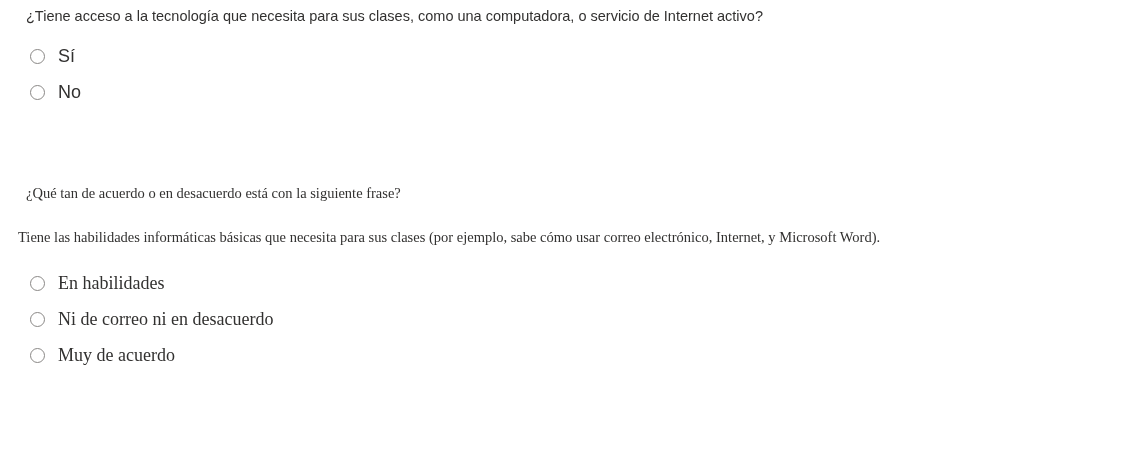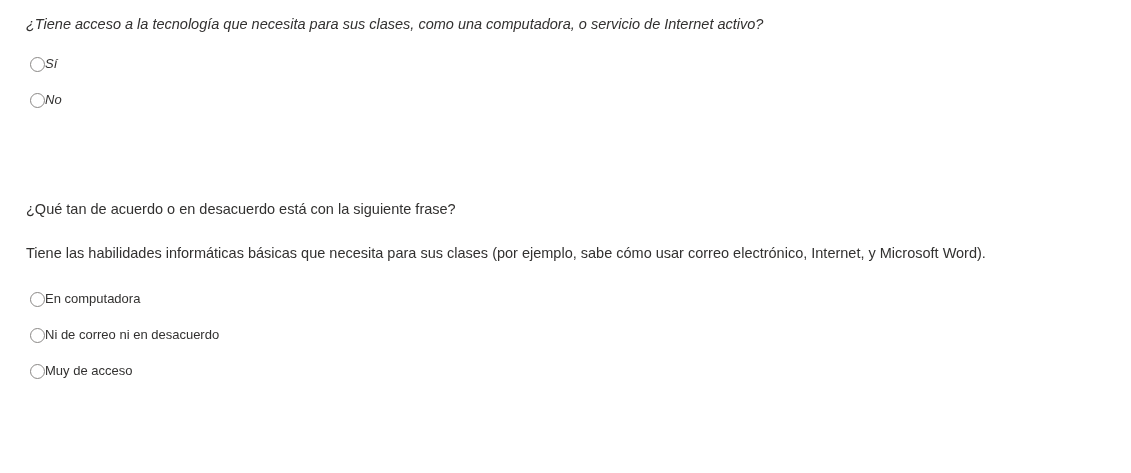--- a/index.html
+++ b/index.html
@@ -31,49 +31,50 @@
     line-height: 20px;
     color: #323130;
     font-weight: 400;
     padding-left: 26px;
   }
   .q-subtitle {
     font-size: 14.5px;
     line-height: 20px;
     color: #323130;
     font-weight: 400;
-    padding-left: 26px;
+    padding-left: 18px;
   }
   .options {
     margin-top: 14px;
   }
   .option {
     display: flex;
     align-items: center;
     height: 36px;
     padding-left: 30px;
   }
   .radio {
     width: 15px;
     height: 15px;
     border: 1px solid #8a8886;
     border-radius: 50%;
     box-sizing: border-box;
     background: #ffffff;
     flex: 0 0 auto;
   }
   .option-label {
-    font-size: 13px;
+    margin-left: 13px;
+    font-size: 18px;
     line-height: 18px;
     color: #323130;
   }
   
-  #block-1 { top: 14px; font-style: italic; }
+  #block-1 { top: 6px; }
   #block-1 .options { margin-top: 12px; }
-  #block-2 { top: 199px; }
+  #block-2 { top: 183px; font-family: Liberation Serif, serif; }
   #block-2 .q-subtitle { margin-top: 24px; }
   #block-2 .options { margin-top: 18px; }
 </style>
 </head>
 <body>
 
 <div class="form">
 
   <div class="question-block" id="block-1">
     <div class="q-title">¿Tiene acceso a la tecnología que necesita para sus clases, como una computadora, o servicio de Internet activo?</div>
@@ -88,26 +89,26 @@
       </div>
     </div>
   </div>
 
   <div class="question-block" id="block-2">
     <div class="q-title">¿Qué tan de acuerdo o en desacuerdo está con la siguiente frase?</div>
     <div class="q-subtitle">Tiene las habilidades informáticas básicas que necesita para sus clases (por ejemplo, sabe cómo usar correo electrónico, Internet, y Microsoft Word).</div>
     <div class="options">
       <div class="option">
         <span class="radio"></span>
-        <span class="option-label">En computadora</span>
+        <span class="option-label">En habilidades</span>
       </div>
       <div class="option">
         <span class="radio"></span>
         <span class="option-label">Ni de correo ni en desacuerdo</span>
       </div>
       <div class="option">
         <span class="radio"></span>
-        <span class="option-label">Muy de acceso</span>
+        <span class="option-label">Muy de acuerdo</span>
       </div>
     </div>
   </div>
 
 </div>
 
 </body></html>

